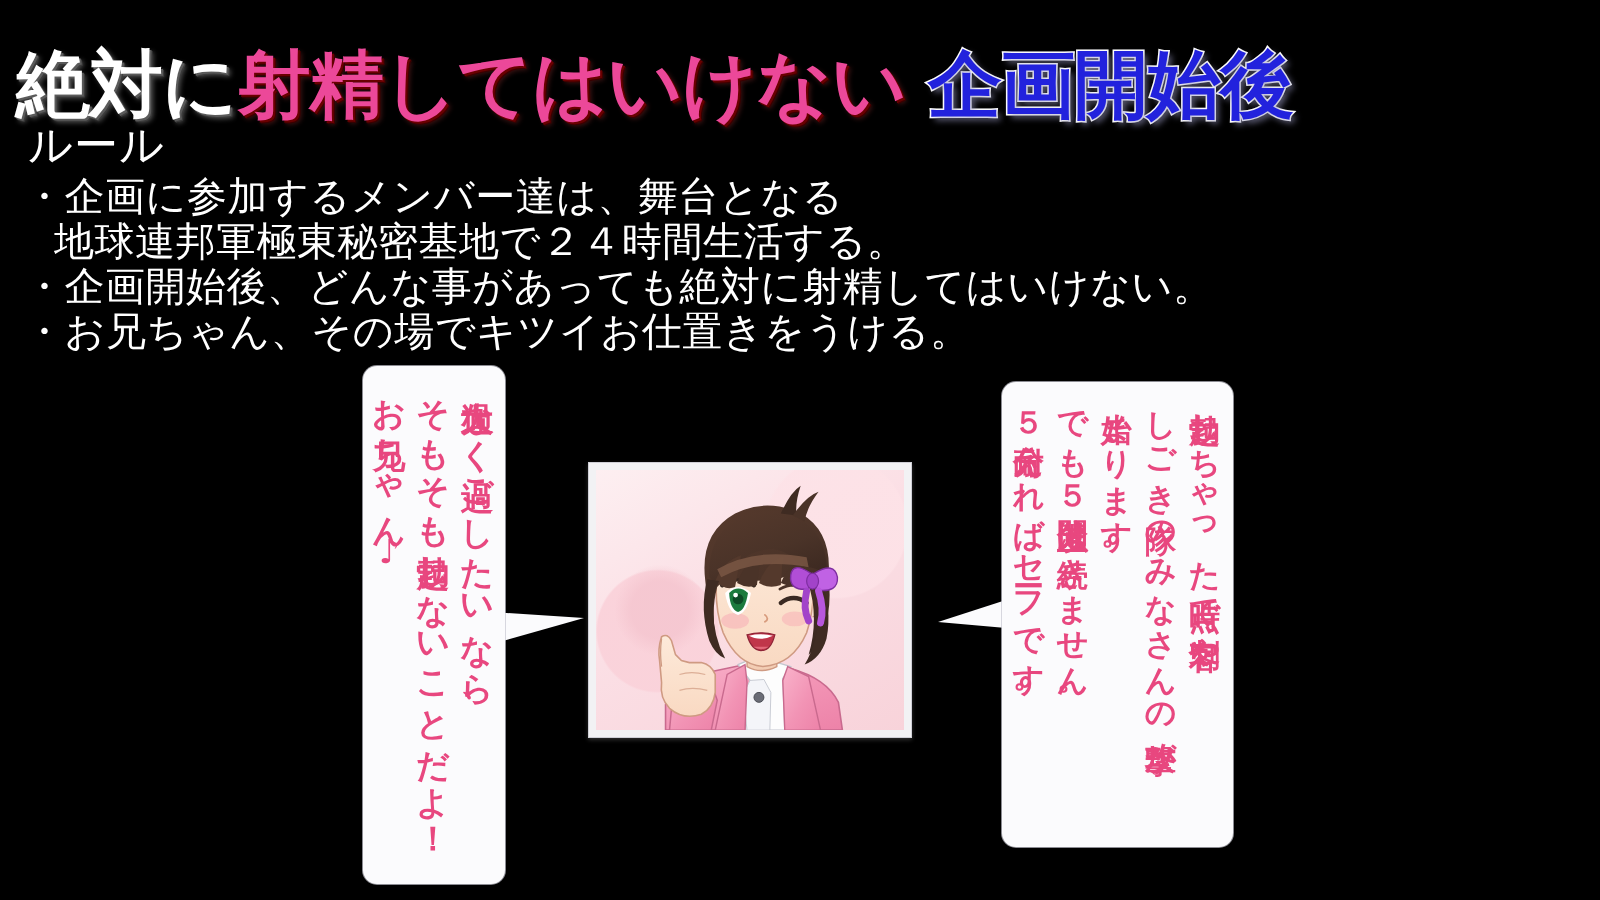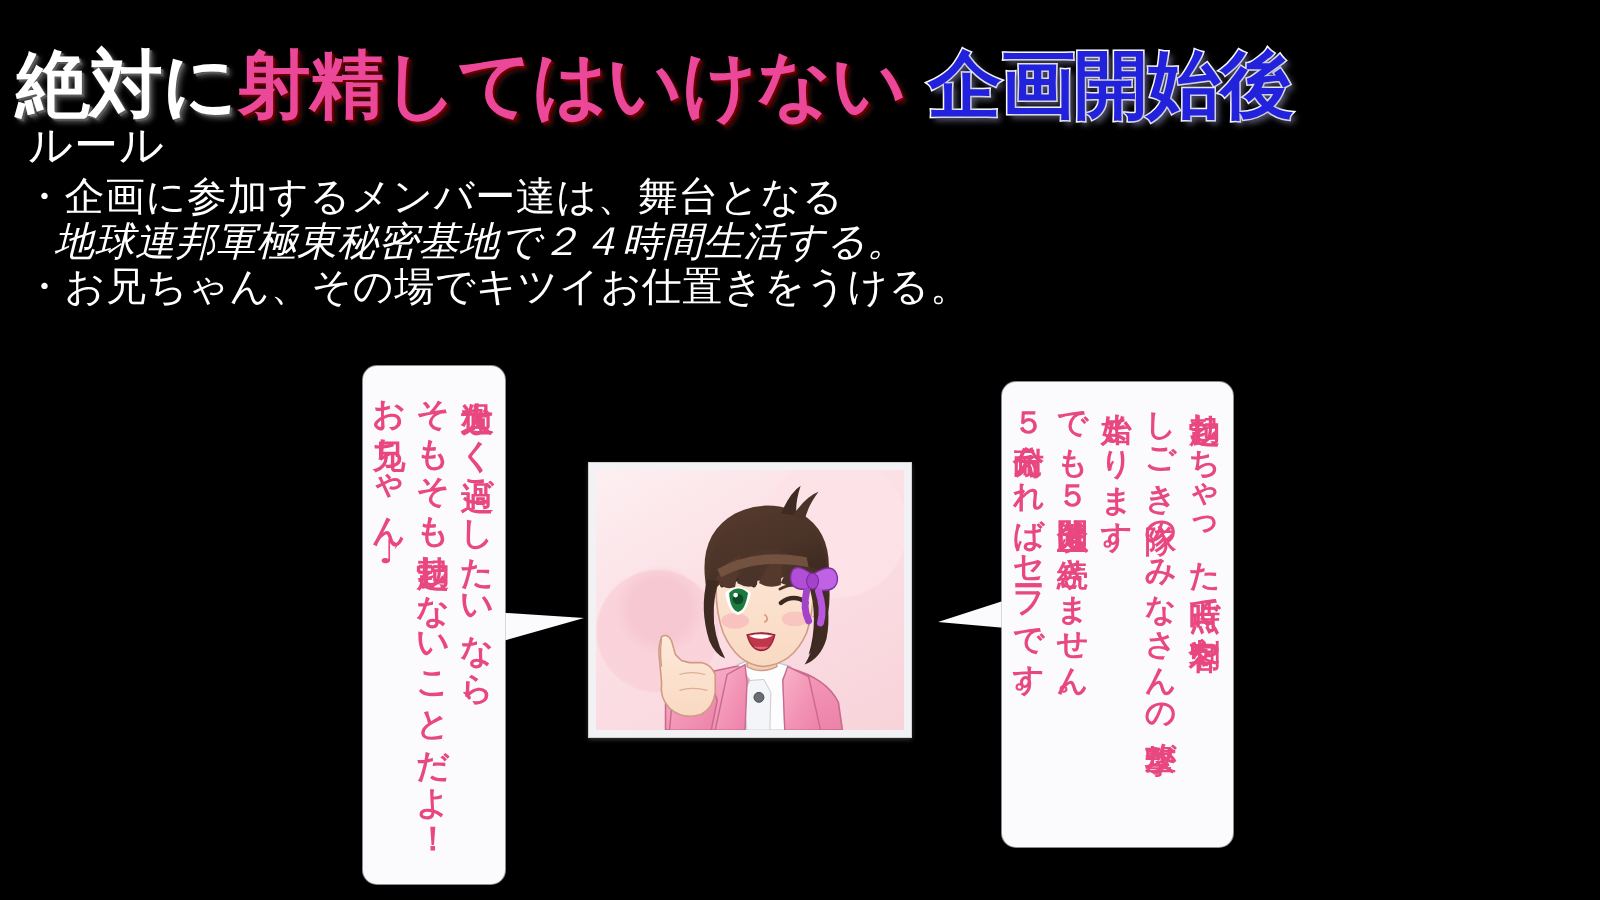--- a/index.html
+++ b/index.html
@@ -72,21 +72,20 @@
   }
   .rule-line {
     font-size: 40px;
     line-height: 45px;
     color: #ffffff;
     white-space: nowrap;
     letter-spacing: 0.5px;
   }
   .rule-line.indent {
     padding-left: 30px;
-    font-style: italic;
   }
 
   
   #photo-frame {
     position: absolute;
     left: 588px;
     top: 462px;
     width: 324px;
     height: 276px;
     background: #f2f2f4;
@@ -204,20 +203,21 @@
 <div id="stage">
 
   <div id="title-bar">
     <span class="title-seg t-white">絶対に</span><span class="title-seg t-red">射精してはいけない</span><span class="title-seg t-blue">企画開始後</span>
   </div>
 
   <div id="rules-block">
     <div id="rules-heading">ルール</div>
     <div class="rule-line">・企画に参加するメンバー達は、舞台となる</div>
     <div class="rule-line indent">地球連邦軍極東秘密基地で２４時間生活する。</div>
+    <div class="rule-line">・企画開始後、どんな事があっても絶対に射精してはいけない。</div>
     <div class="rule-line">・お兄ちゃん、その場でキツイお仕置きをうける。</div>
   </div>
 
   <div class="tail" id="tail-left"></div>
   <div class="bubble" id="bubble-left">
     <div class="bubble-text">
       <div class="vcol">大過なく過ごしたいなら、</div>
       <div class="vcol">そもそも勃起しないことだよ！</div>
       <div class="vcol">お兄ちゃん♪</div>
     </div>

